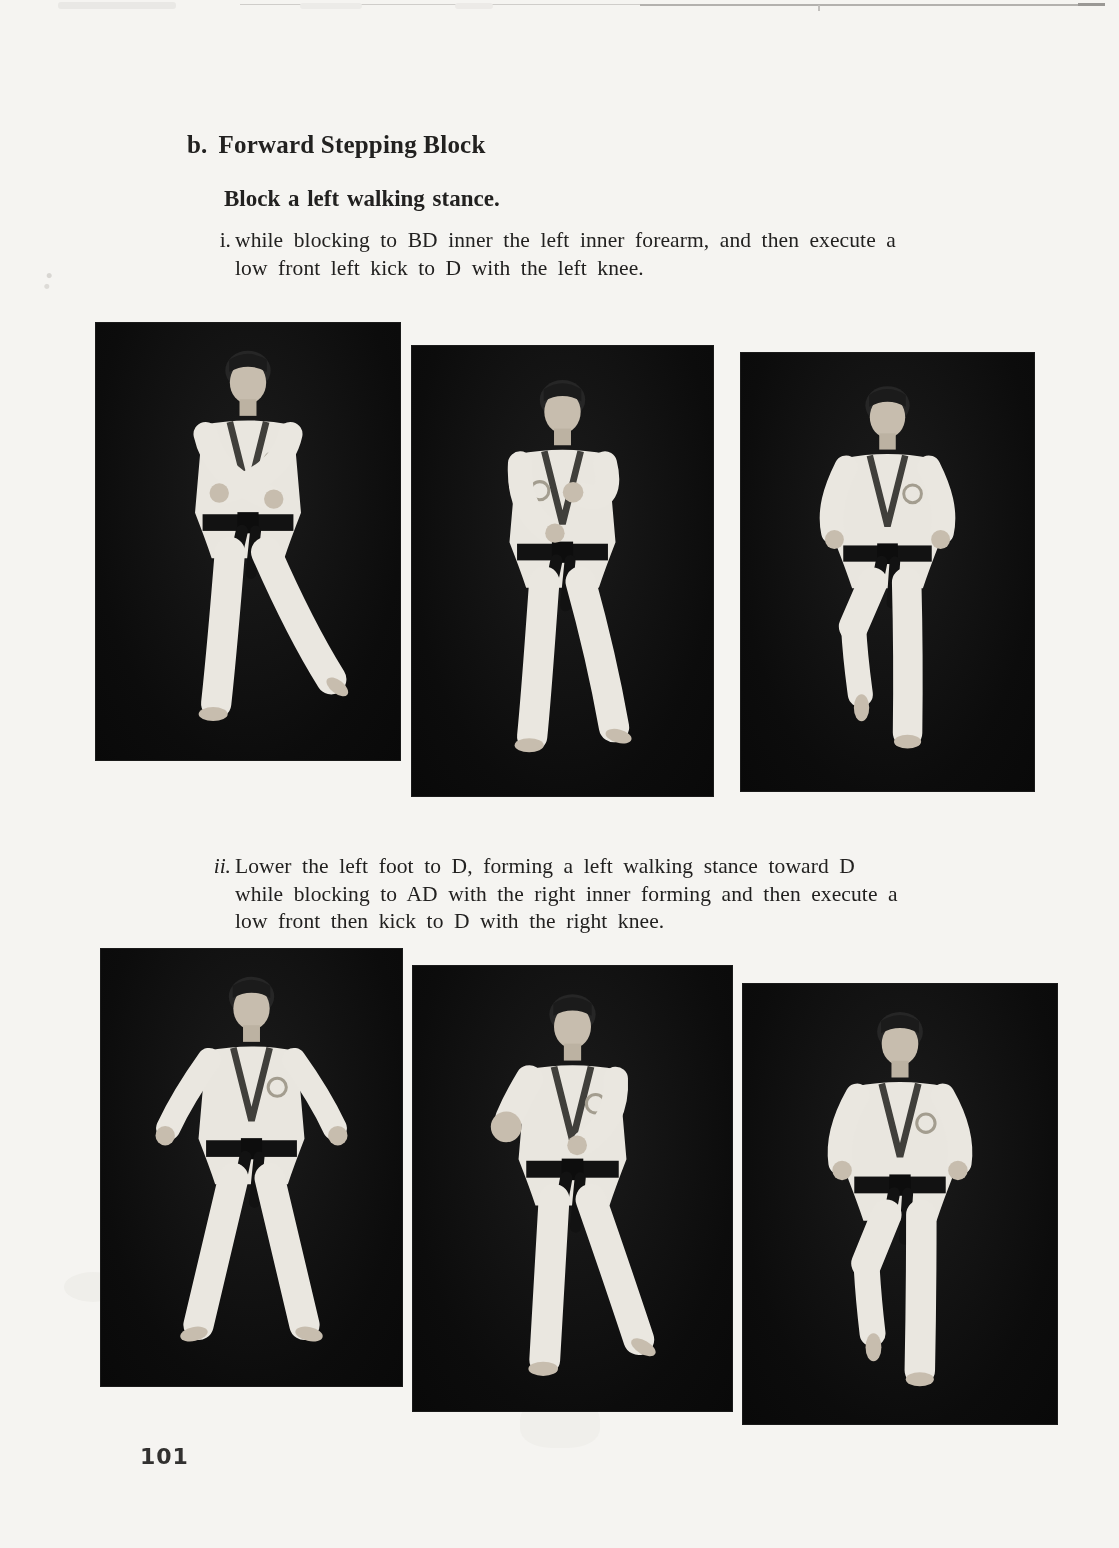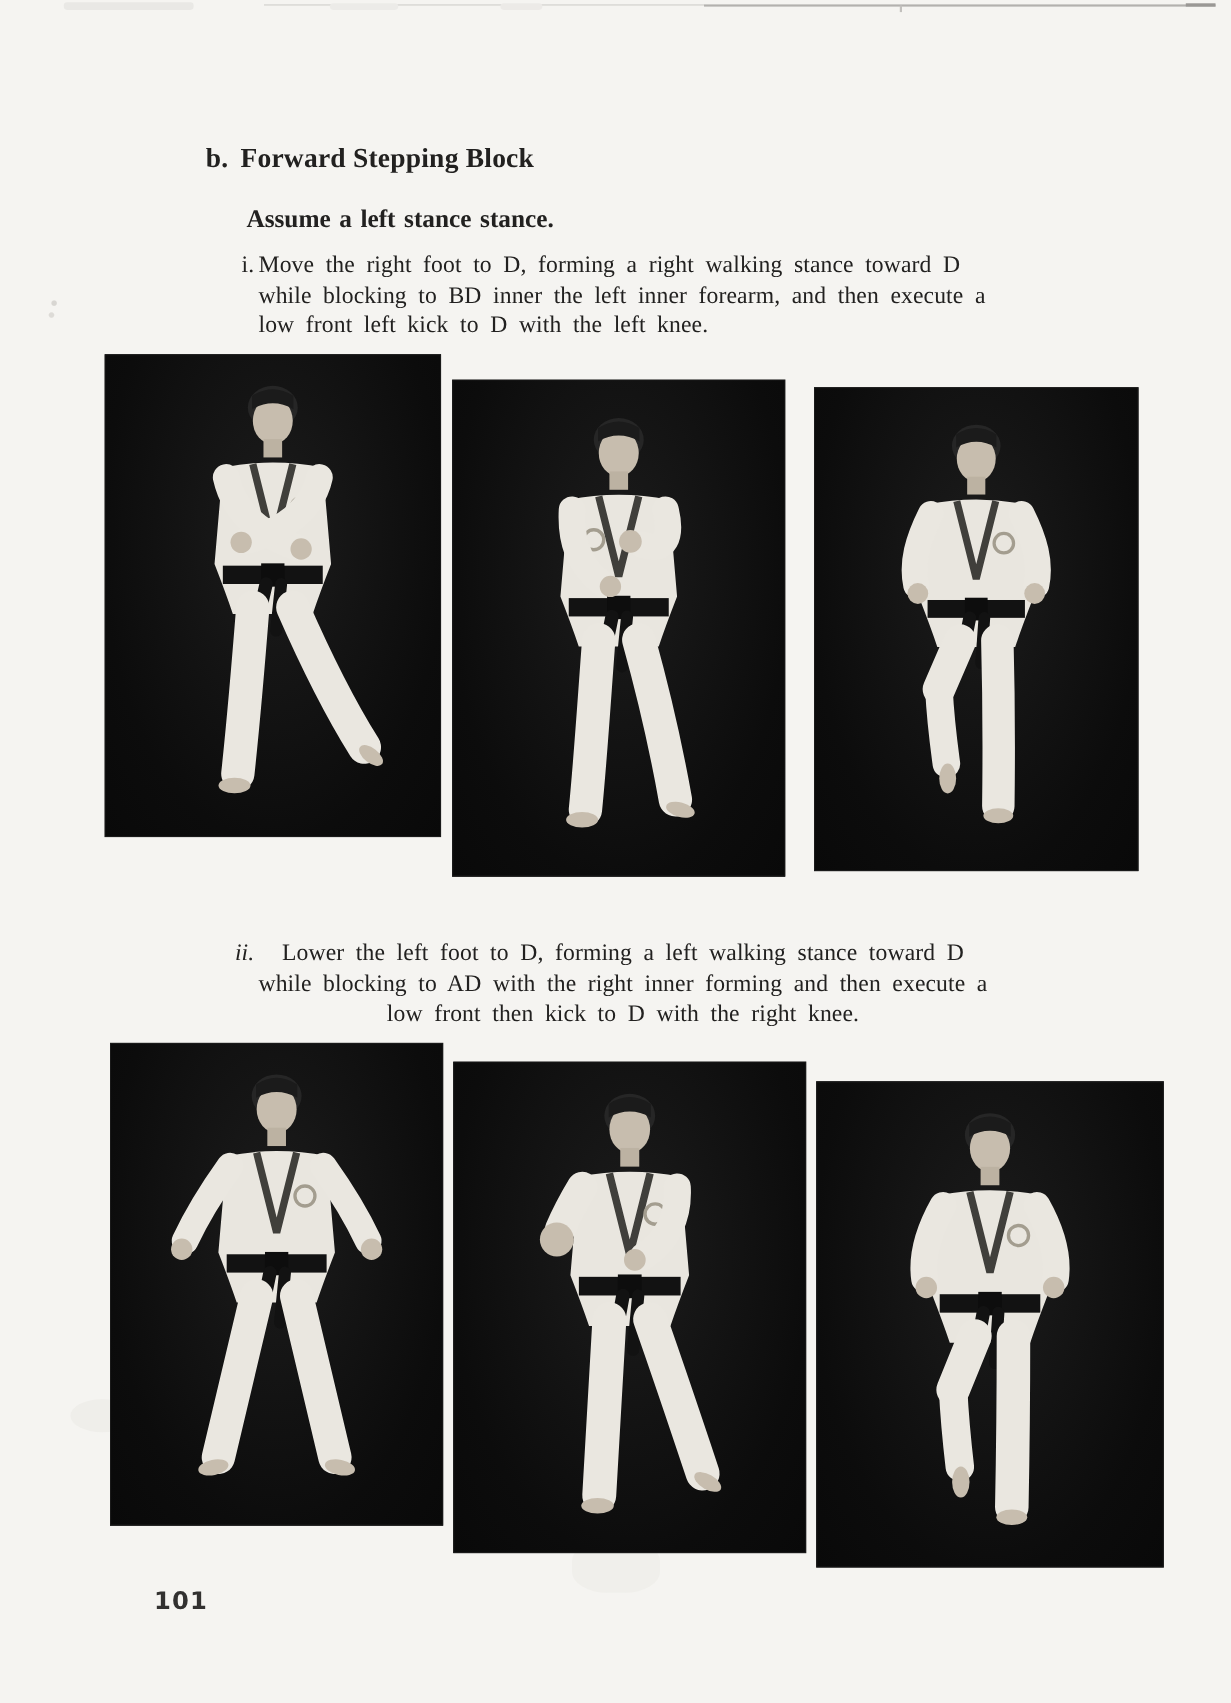--- a/index.html
+++ b/index.html
@@ -46,21 +46,21 @@
 
   .item-marker {
     position: absolute; width: 41px; left: 190px;
     text-align: right; font-size: 21.5px; line-height: 27.5px;
   }
   .item-marker.m1 { top: 227px; }
   .item-marker.m2 { top: 853px; font-style: italic; }
 
   .item-lines { position: absolute; left: 235px; }
   .item-lines.i1 { top: 227px; }
-  .item-lines.i2 { top: 853px; text-align: center; }
+  .item-lines.i2 { top: 853px; }
   .item-lines .line {
     font-size: 21.5px; line-height: 27.5px;
     word-spacing: 5px; letter-spacing: 0.1px;
     white-space: nowrap;
   }
 
   .page-number {
     position: absolute; left: 140px; top: 1444px;
     font-family: "DejaVu Sans", "Liberation Sans", sans-serif;
     font-weight: bold; font-size: 22px; letter-spacing: 1px; color: #323130;
@@ -95,25 +95,24 @@
   <div class="artifact smudge-b"></div>
   <div class="artifact smudge-c"></div>
   <div class="artifact margin-dots"></div>
   <div class="artifact blotch-bottom-left"></div>
   <div class="artifact blotch-bottom-mid"></div>
 
   <div class="section-heading">
     <span class="h-marker">b.</span><span class="h-title">Forward Stepping Block</span>
   </div>
 
-  <div class="subtitle">Assume a left stance stance.</div>
+  <div class="subtitle">Block a left walking stance.</div>
 
   <div class="item-marker m1">i.</div>
   <div class="item-lines i1">
-    <div class="line">Move the right foot to D, forming a right walking stance toward D</div>
     <div class="line">while blocking to BD inner the left inner forearm, and then execute a</div>
     <div class="line">low front left kick to D with the left knee.</div>
   </div>
 
   <div class="photo p1" role="img" aria-label="Practitioner facing front, arms crossed before the block, left foot extended to the side">
     <svg viewBox="0 0 100 145" preserveAspectRatio="xMidYMid meet">
       <ellipse cx="50" cy="16" rx="7.5" ry="6.5" fill="#262626"></ellipse>
       <ellipse cx="50" cy="20" rx="6" ry="7" fill="#c7bdae"></ellipse>
       <path d="M43.8,16.5 Q50,13 56.2,16.5 L56.2,12.5 Q50,8.5 43.8,12.5 Z" fill="#1b1b1b"></path>
       <rect x="47.2" y="25.5" width="5.6" height="5.5" fill="#bcb2a2"></rect>

